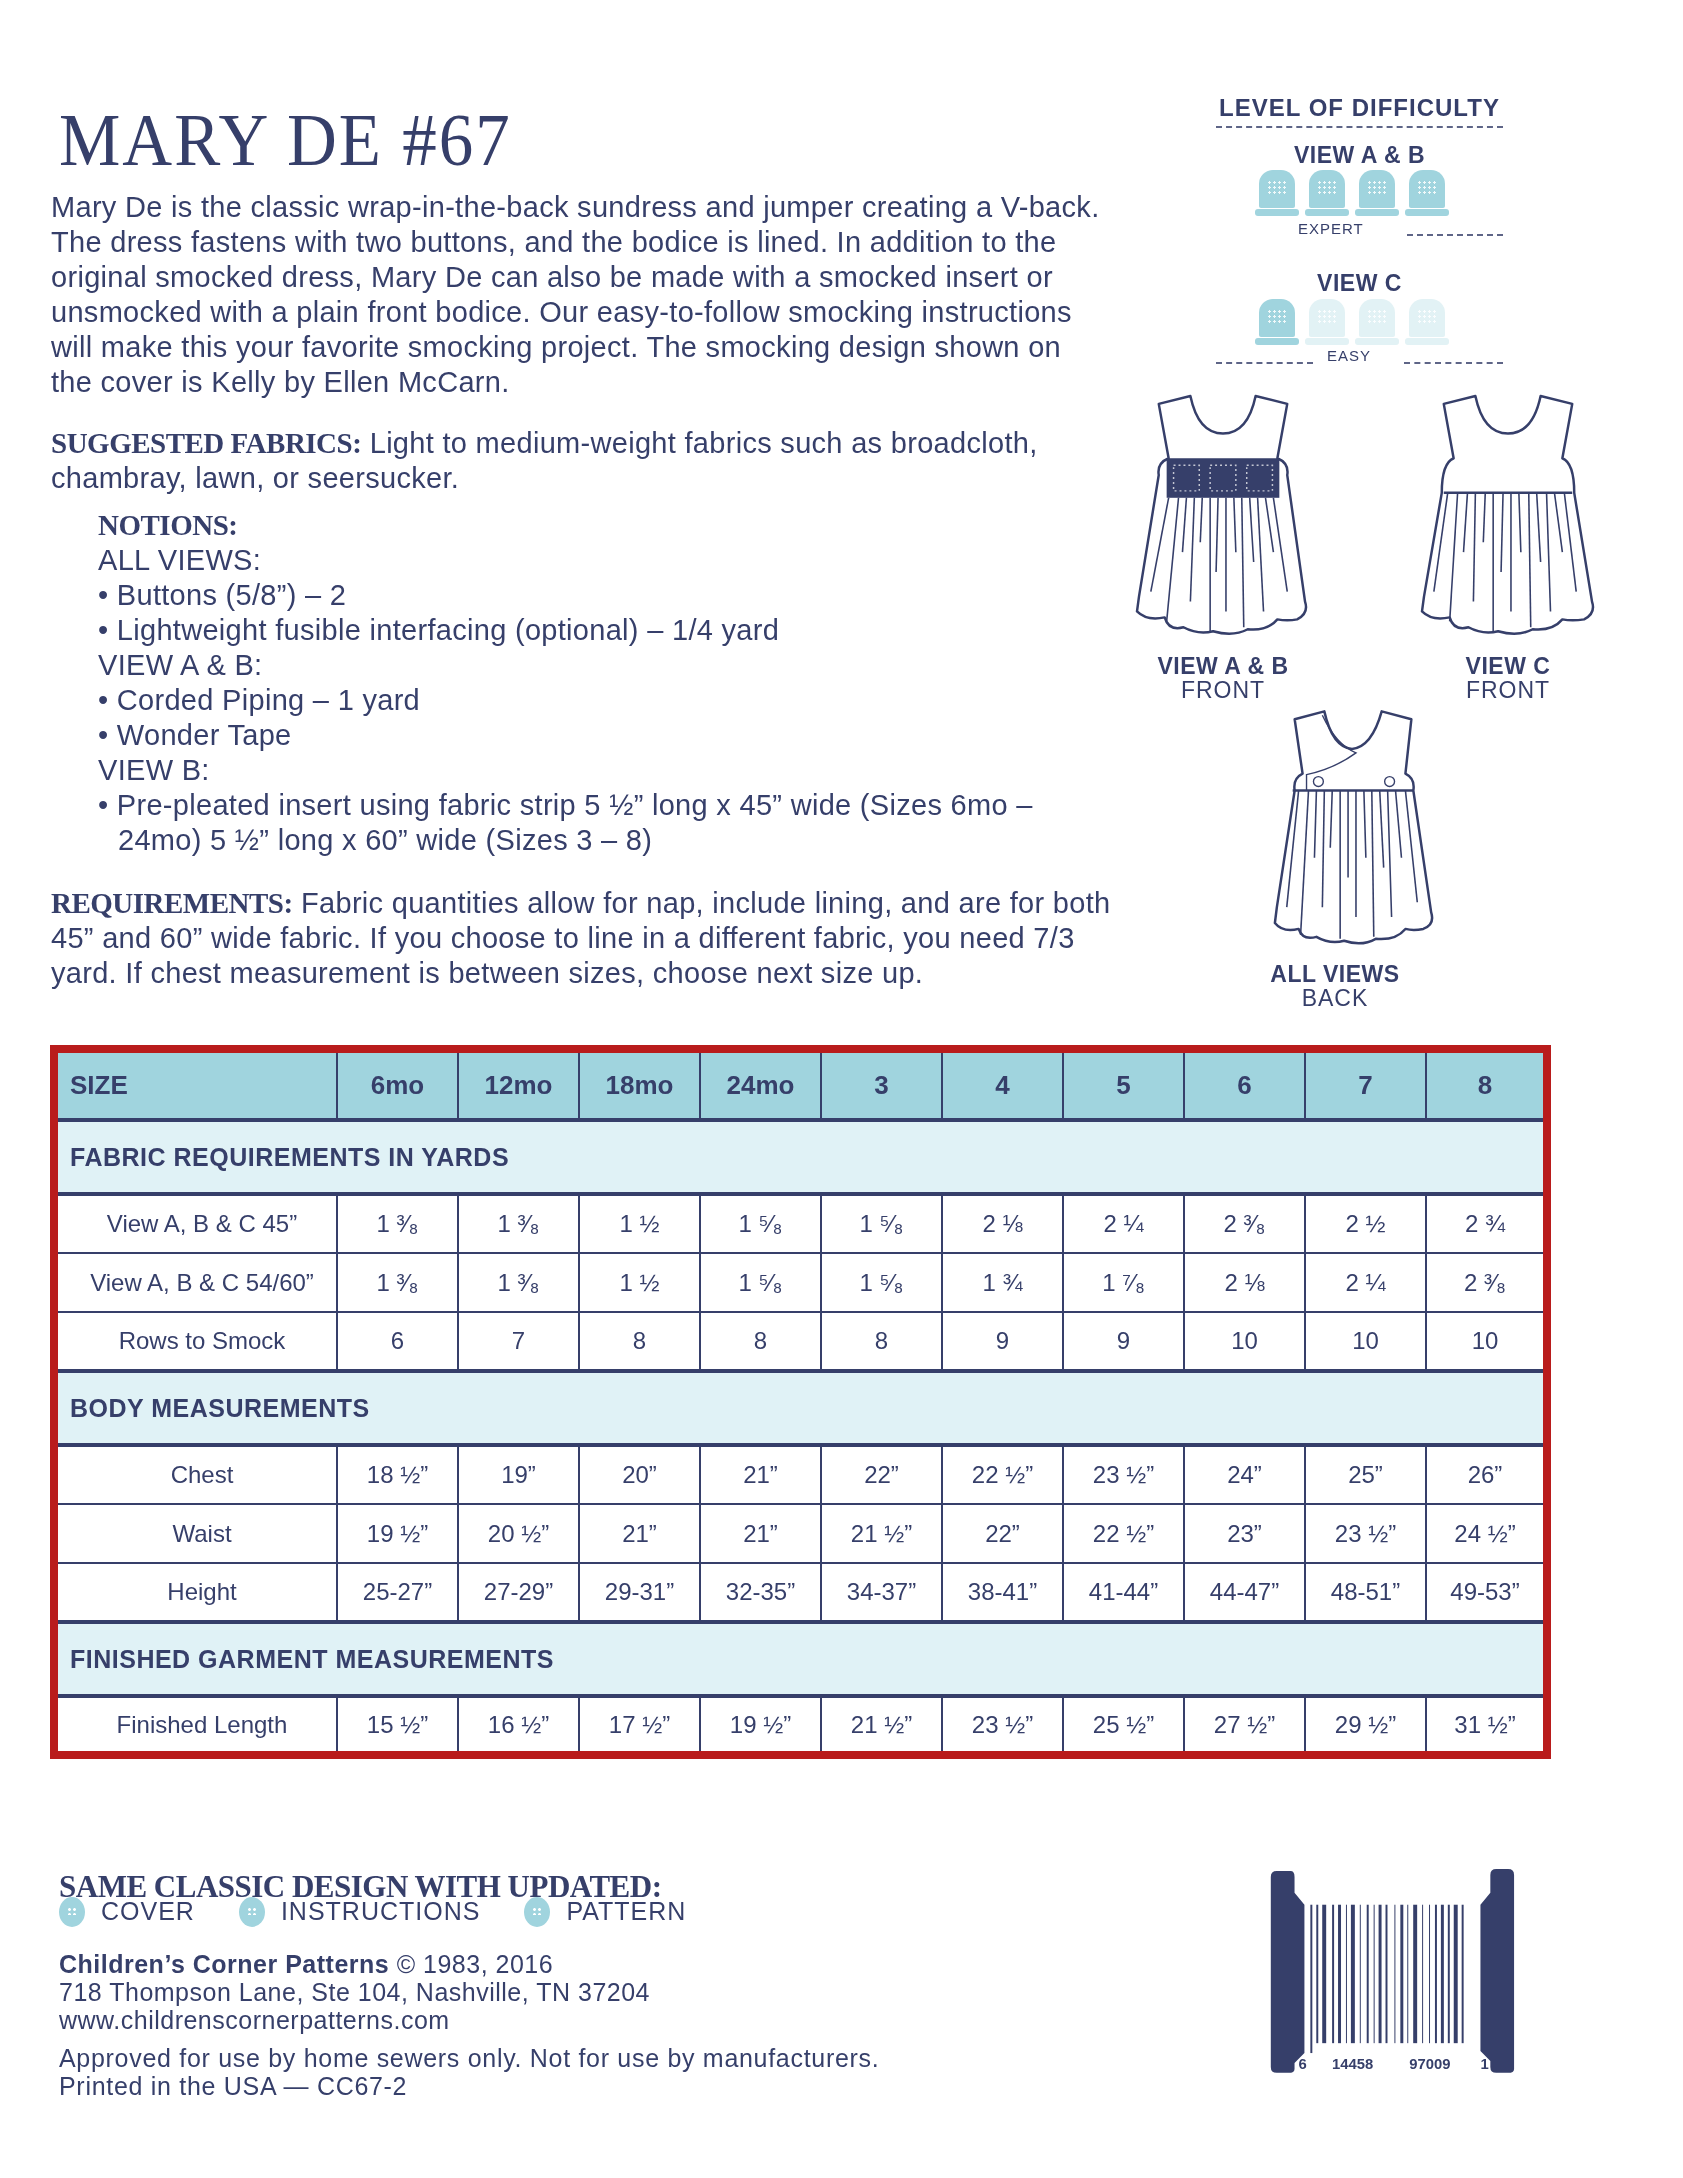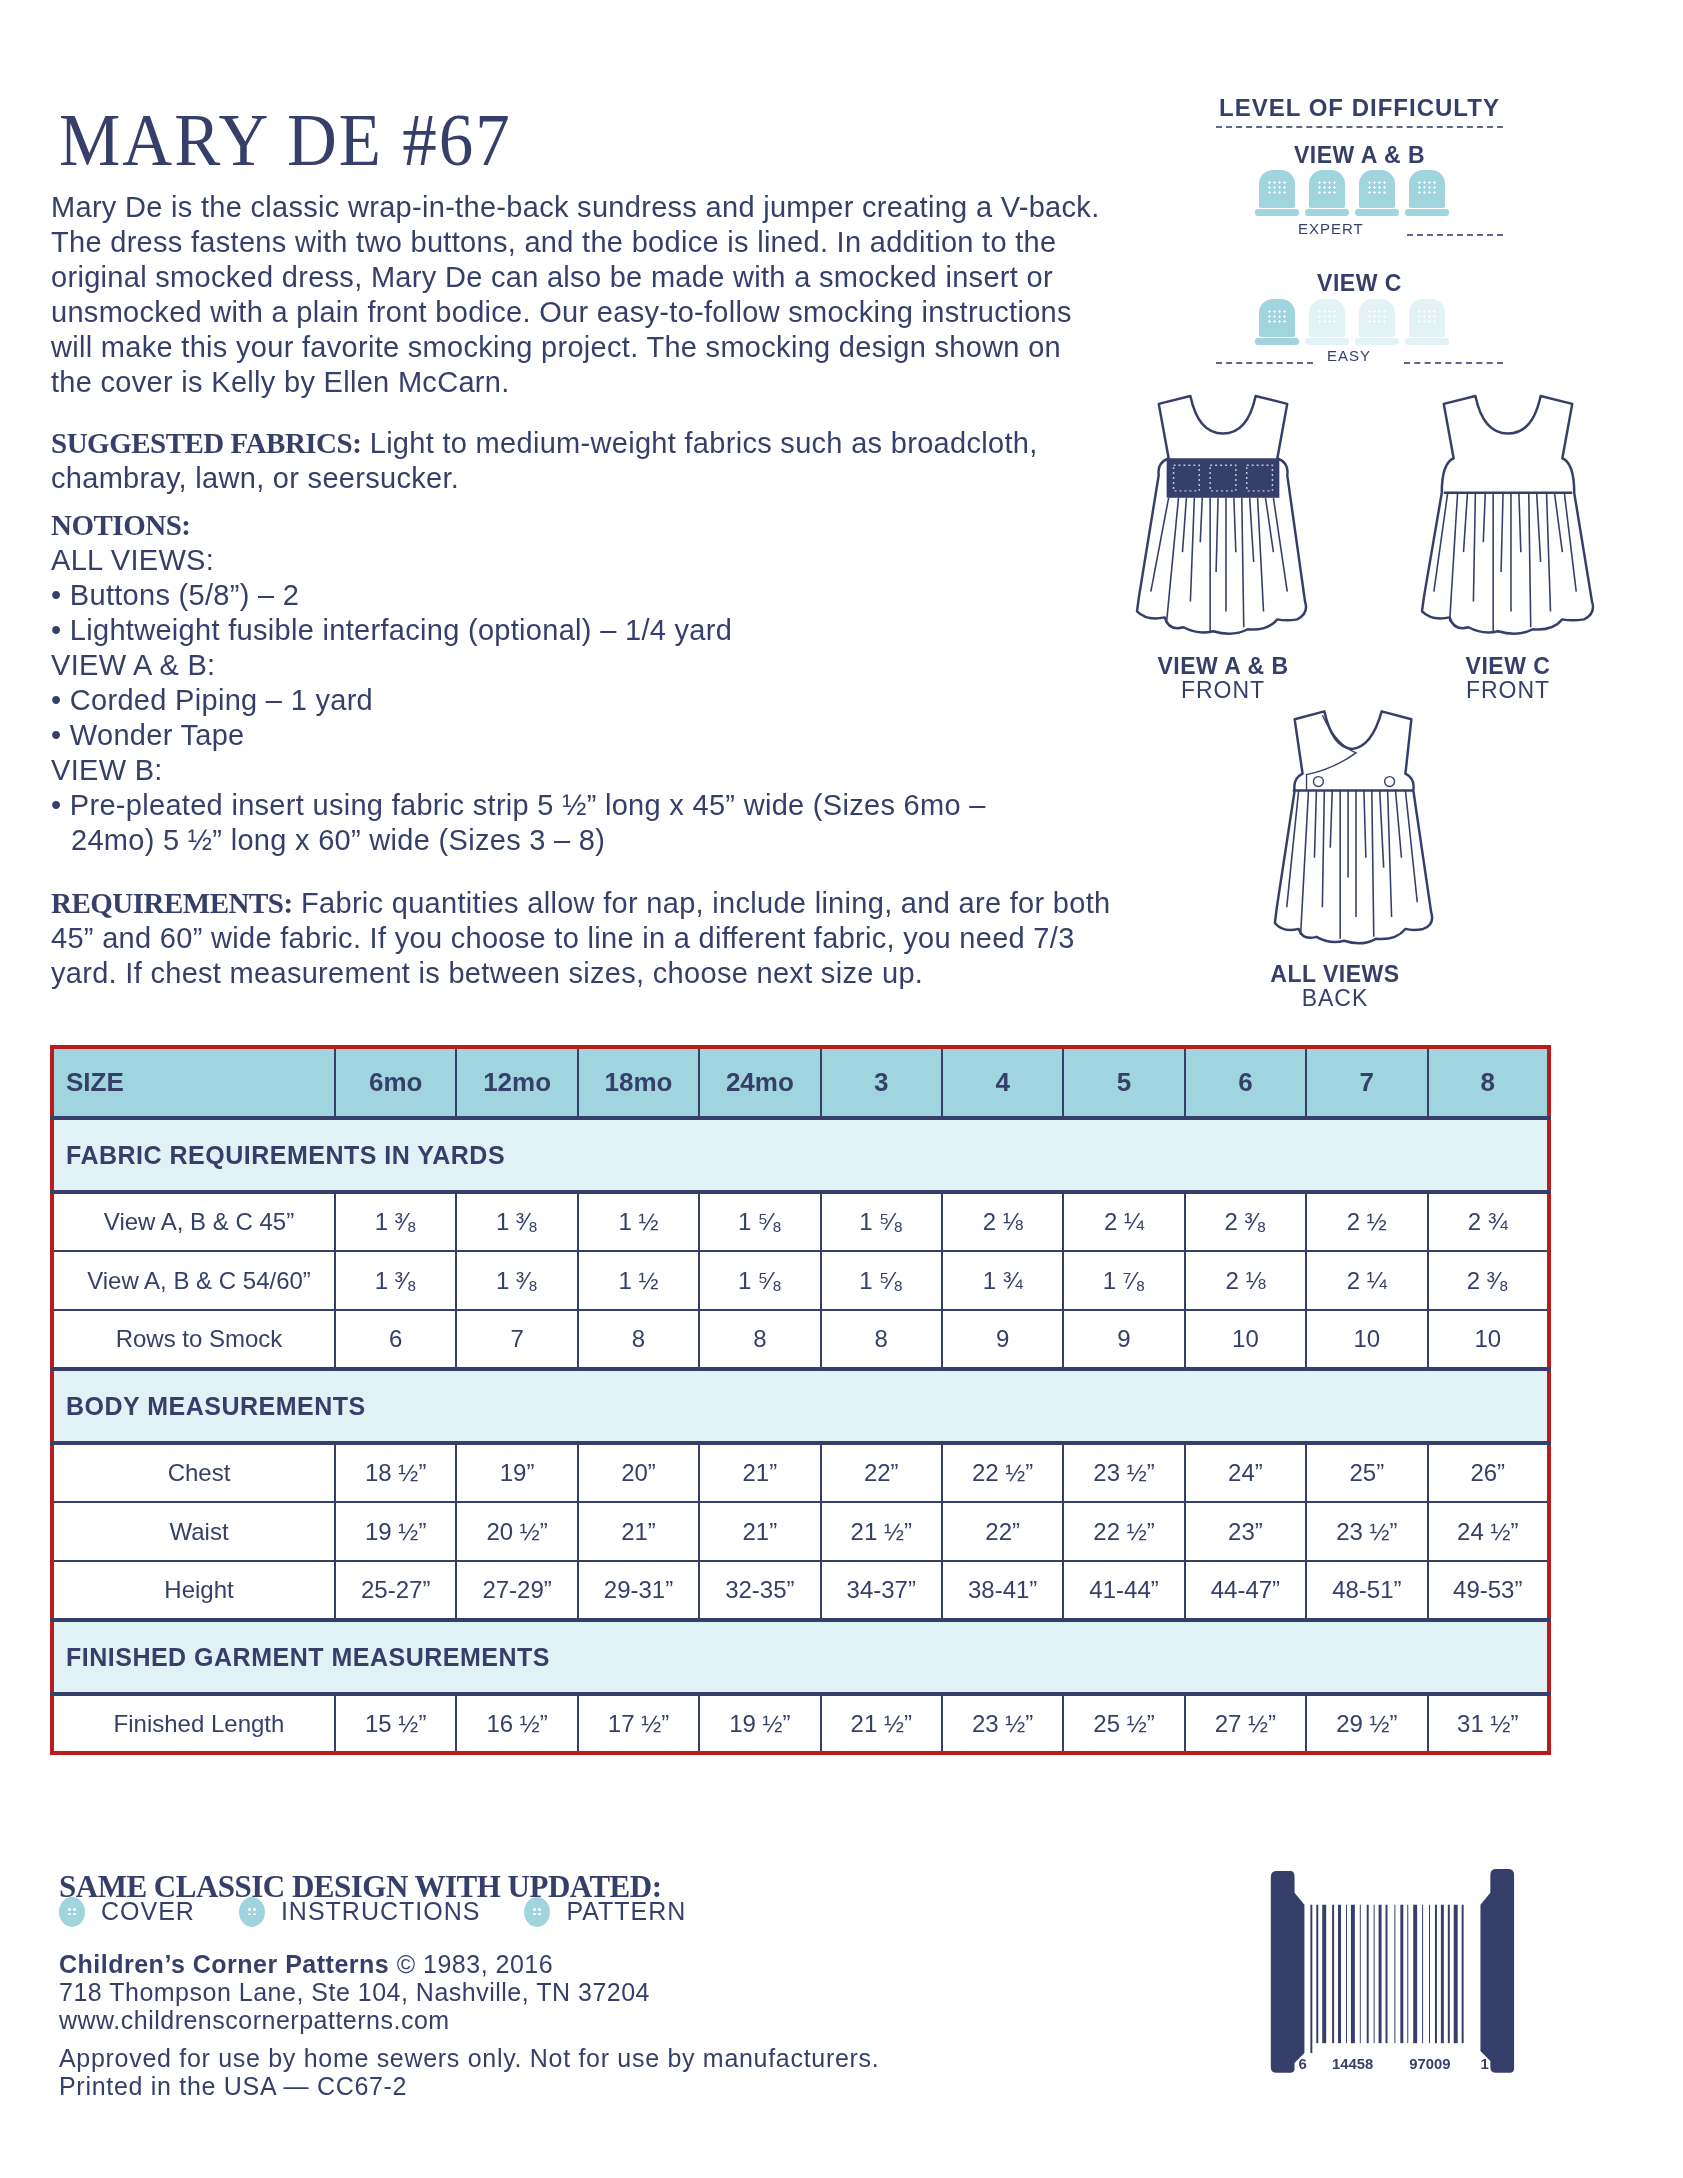--- a/index.html
+++ b/index.html
@@ -9,21 +9,21 @@
   .abs { position: absolute; }
 
   
   .title { left: 59px; top: 103px; font-family: "Liberation Serif", "DejaVu Serif", serif; font-size: 69px; letter-spacing: 2px; font-weight: normal; color: #363F6A; line-height: 1; transform: scaleY(1.08); transform-origin: left top; }
   .body-text { font-size: 29px; line-height: 35px; color: #363F6A; letter-spacing: 0.3px; }
   .intro { left: 51px; top: 190px; width: 1049px; }
   .serif-head { font-family: "Liberation Serif", "DejaVu Serif", serif; font-weight: bold; letter-spacing: -0.5px; }
 
   .fabrics { left: 51px; top: 426px; width: 1049px; }
   .notions { left: 51px; top: 508px; width: 1089px; }
-  .notions .line { display: block; white-space: nowrap; }
+  .notions .line { display: block; white-space: nowrap; margin-left: 47px; }
   .notions .indent { padding-left: 20px; }
   .requirements { left: 51px; top: 886px; width: 1069px; }
 
   
   .diff-title { left: 1216px; top: 94px; width: 287px; text-align: center; font-size: 24px; font-weight: bold; letter-spacing: 1px; }
   .dash { position: absolute; height: 0; border-top: 2px dashed #363F6A; opacity: 0.8; }
   .view-label { text-align: center; font-size: 23px; font-weight: bold; letter-spacing: 0.5px; }
   .thimbles { display: flex; gap: 6px; }
   .thimble { width: 44px; height: 46px; position: relative; }
   .thimble .cap { position: absolute; left: 4px; top: 0; width: 36px; height: 38px; border-radius: 14px 14px 2px 2px; background: #A0D4DE; }
@@ -32,21 +32,21 @@
   .thimble .rim { position: absolute; left: 0; bottom: 0; width: 44px; height: 7px; border-radius: 3px; background: #A0D4DE; }
   .thimble.light .cap, .thimble.light .rim { background: #E2F2F5; }
   .level-text { font-size: 15px; letter-spacing: 1px; }
 
   
   .dress-label { text-align: center; font-size: 23px; line-height: 24px; }
   .dress-label b { display: block; font-weight: bold; letter-spacing: 0.5px; }
   .dress-label span { display: block; letter-spacing: 1px; }
 
   
-  .size-table { position: absolute; left: 50px; top: 1045px; width: 1501px; border-collapse: collapse; border: 4px solid #b91c1c; table-layout: fixed; }
+  .size-table { position: absolute; left: 50px; top: 1045px; width: 1501px; border-collapse: collapse; border: 8px solid #b91c1c; table-layout: fixed; }
   .size-table td, .size-table th { border: 2px solid #363F6A; text-align: center; font-size: 24px; color: #363F6A; vertical-align: middle; }
   .size-table th { background: #A0D4DE; height: 71px; font-weight: bold; font-size: 26px; }
   .size-table th.first { text-align: left; padding-left: 12px; }
   .size-table tr.section td { background: #E0F2F6; height: 74px; text-align: left; padding-left: 12px; font-weight: bold; font-size: 25px; letter-spacing: 0.5px; border-top: 4px solid #363F6A; border-bottom: 4px solid #363F6A; }
   .size-table tr.data td { height: 59px; font-weight: normal; }
   .size-table tr.data td.label { text-align: center; padding-left: 10px; }
   .size-table col.c0 { width: 283px; }
 
   
   .updated-title { left: 59px; top: 1857px; font-family: Liberation Serif, serif; font-weight: bold; font-size: 31px; letter-spacing: -0.5px; margin-top: 12px; }

